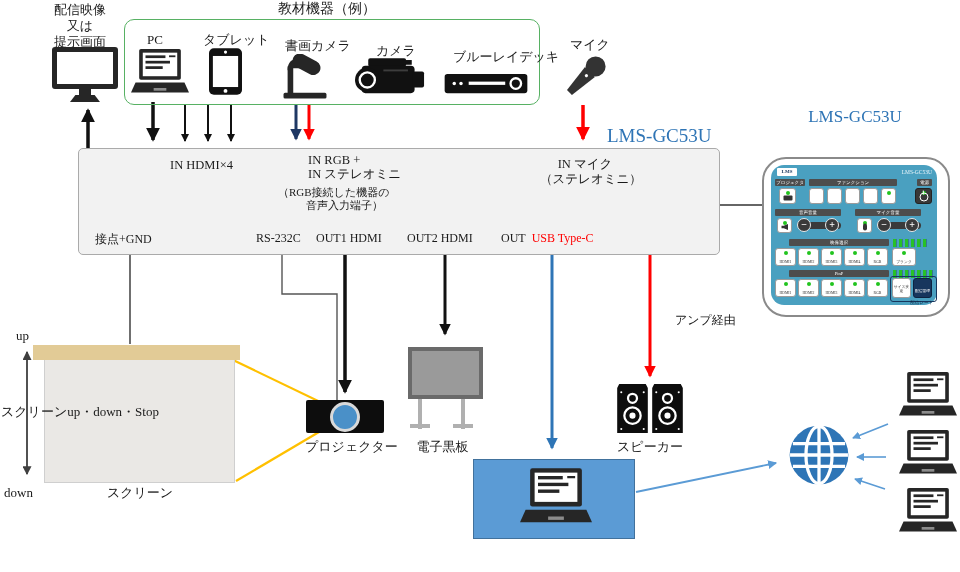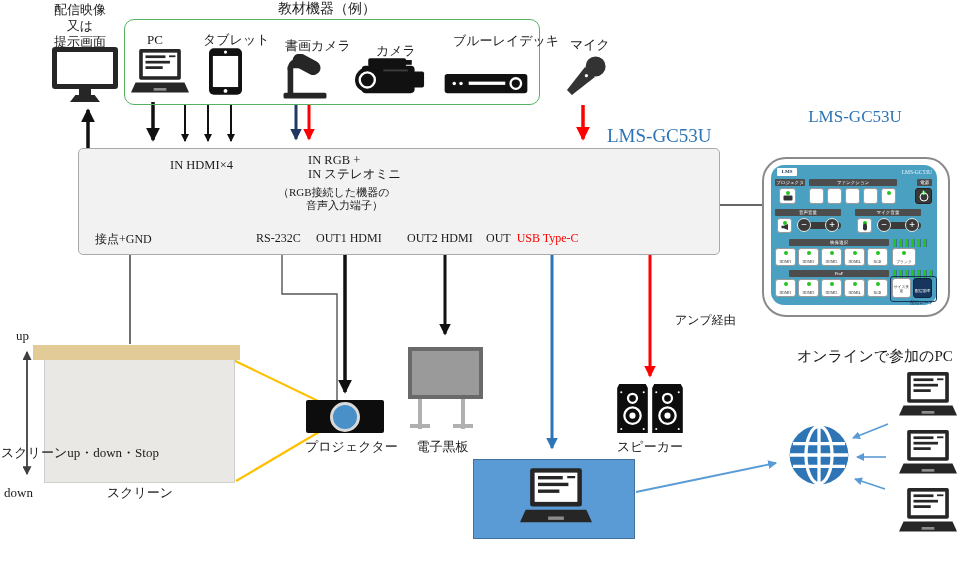--- a/index.html
+++ b/index.html
@@ -230,21 +230,21 @@
   <div class="abs lbl nw" style="left:285px;top:38px;">書画カメラ</div>
   <svg class="abs" style="left:281px;top:54px;" width="48" height="45">
       <use href="#sym-doccam"></use>
     </svg>
 
   <div class="abs lbl nw" style="left:376px;top:43px;">カメラ</div>
   <svg class="abs" style="left:355px;top:58px;" width="70" height="40">
       <use href="#sym-camcorder"></use>
     </svg>
 
-  <div class="abs lbl nw" style="left:453px;top:33px;text-align:right;">ブルーレイデッキ</div>
+  <div class="abs lbl nw" style="left:453px;top:49px;text-align:right;">ブルーレイデッキ</div>
   <svg class="abs" style="left:444px;top:72px;" width="84" height="25">
       <use href="#sym-bluray"></use>
     </svg>
 
   <div class="abs lbl nw" style="left:570px;top:37px;">マイク</div>
   <svg class="abs" style="left:559px;top:51px;" width="52" height="52">
       <use href="#sym-mic"></use>
     </svg>
 
   <div class="abs blue nw" style="left:607px;top:125px;font-size:19px;">LMS-GC53U</div>
@@ -252,26 +252,30 @@
 
   <div class="abs lbl-s nw" style="left:170px;top:158px;font-size:12.5px;">IN  HDMI×4</div>
   <div class="abs" style="left:278px;top:186px;width:105px;font-size:11px;line-height:1.2;color:#1a1a1a;">
     <div class="nw">（RGB接続した機器の</div>
     <div class="nw" style="text-align:right;">音声入力端子）</div>
   </div>
   <div class="abs lbl-s" style="left:308px;top:153px;font-size:12.5px;line-height:1.15;">
     <div class="nw">IN  RGB +</div>
     <div class="nw">IN  ステレオミニ</div>
   </div>
+  <div class="abs center" style="left:540px;top:157px;width:90px;font-size:12.5px;line-height:1.2;color:#1a1a1a;">
+    <div class="nw">IN  マイク</div>
+    <div class="nw">（ステレオミニ）</div>
+  </div>
 
   <div class="port" style="left:95px;">接点+GND</div>
   <div class="port" style="left:256px;">RS-232C</div>
   <div class="port" style="left:316px;">OUT1 HDMI</div>
   <div class="port" style="left:407px;">OUT2  HDMI</div>
-  <div class="port" style="left:486px;">
+  <div class="port" style="left:501px;">
     <span>OUT</span>&nbsp;
     <span class="red">USB Type-C</span>
   </div>
 
   <div class="abs blue center" style="left:770px;top:106px;width:170px;font-size:17px;line-height:1.25;">
     <div class="nw">LMS-GC53U</div>
   </div>
 
   <div class="abs panel-outer" style="left:762px;top:157px;width:184px;height:156px;">
     <div class="panel-inner abs" style="left:7px;top:6px;width:166px;height:140px;">
@@ -378,21 +382,21 @@
           <span class="cap" style="bottom:4px;white-space:normal;">配信管理</span>
         </div>
       <div class="panel-note" style="right:4px;top:135px;">配信レート</div>
     </div>
   </div>
 
   <div class="abs lbl nw" style="left:16px;top:328px;">up</div>
   <div class="abs lbl nw" style="left:4px;top:485px;">down</div>
   <div class="abs screen-top" style="left:33px;top:345px;width:207px;height:15px;"></div>
   <div class="abs screen-body" style="left:44px;top:360px;width:189px;height:122px;"></div>
-  <div class="abs lbl nw" style="left:1px;top:404px;margin-top:41px;">スクリーンup・down・Stop</div>
+  <div class="abs lbl nw" style="left:1px;top:404px;">スクリーンup・down・Stop</div>
   <div class="abs lbl nw center" style="left:100px;top:485px;width:80px;">スクリーン</div>
 
   <div class="abs projector-body" style="left:306px;top:400px;"></div>
   <div class="abs projector-lens" style="left:330px;top:402px;"></div>
   <div class="abs lbl nw center" style="left:305px;top:439px;width:82px;">プロジェクター</div>
 
   <div class="abs bb-frame" style="left:408px;top:347px;"></div>
   <div class="abs bb-leg" style="left:418px;top:399px;"></div>
   <div class="abs bb-leg" style="left:461px;top:399px;"></div>
   <div class="abs bb-foot" style="left:410px;top:424px;"></div>
@@ -409,21 +413,20 @@
   <div class="abs lbl nw center" style="left:617px;top:439px;width:66px;">スピーカー</div>
 
   <div class="abs host-box" style="left:473px;top:459px;width:160px;height:78px;"></div>
   <svg class="abs" style="left:520px;top:468px;" width="72" height="61">
       <use href="#sym-laptop"></use>
     </svg>
 
   <svg class="abs" style="left:788px;top:424px;" width="62" height="62">
       <use href="#sym-globe"></use>
     </svg>
-  <div class="abs lbl nw" style="left:797px;top:347px;font-size:15px;">オンラインで参加のPC</div>
   <svg class="abs" style="left:899px;top:372px;" width="58" height="49">
       <use href="#sym-laptop"></use>
     </svg>
   <svg class="abs" style="left:899px;top:430px;" width="58" height="49">
       <use href="#sym-laptop"></use>
     </svg>
   <svg class="abs" style="left:899px;top:488px;" width="58" height="49">
       <use href="#sym-laptop"></use>
     </svg>
 

